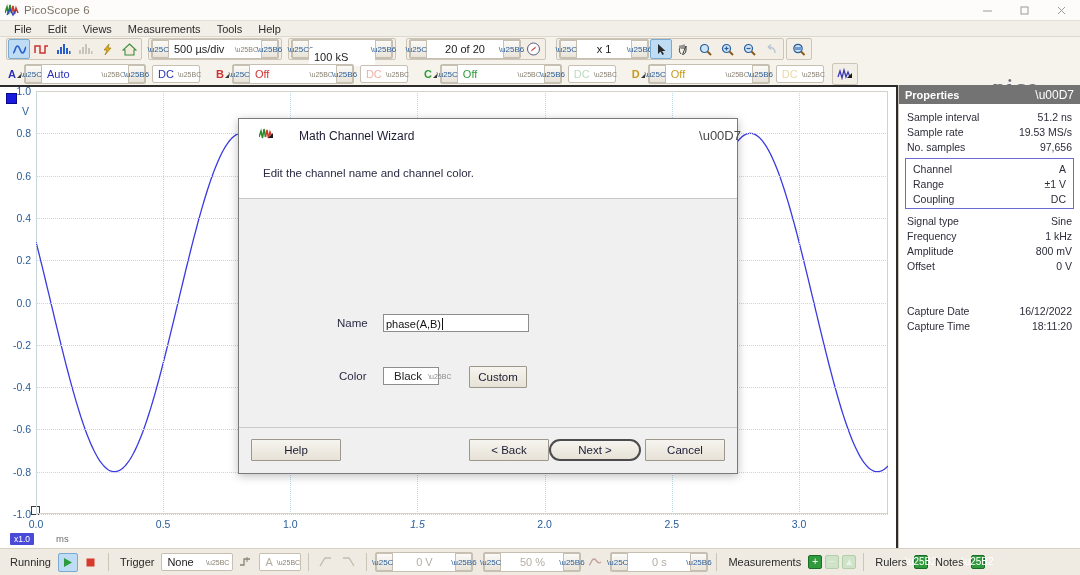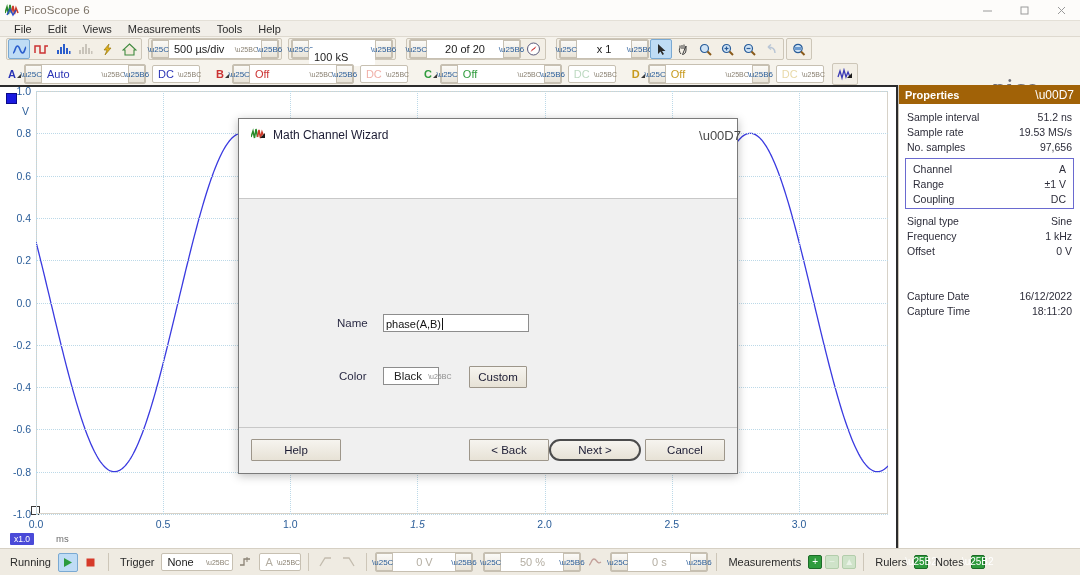--- a/index.html
+++ b/index.html
@@ -120,21 +120,21 @@
     position:absolute; left:31px; bottom:33px; width:9px; height:9px;
     background:#fff; border:1px solid #3a3a3a;
   }
 
   
   .props {
     position:absolute; left:898px; top:85px; width:182px; height:463px;
     background:#fff; border-left:1px solid #c9c3b7;
   }
   .props-hd {
-    height:19px; background:#a16207; color:#fff; display:flex; align-items:center;
+    height:19px; background:#737373; color:#fff; display:flex; align-items:center;
     justify-content:space-between; padding:0 6px; font-size:11px; font-weight:bold;
   }
   .props-hd .x { font-size:12px; font-weight:normal; }
   .prow { display:flex; justify-content:space-between; padding:1.5px 8px; font-size:10.5px; color:#2d2d3a; }
   .prow .pl { }
   .prow .pv { }
   .pbox { border:1px solid #6a6ad0; margin:4px 6px; padding:2px 0; }
   .pbox .prow { padding:1.5px 7px; }
   .pspace { height:30px; }
 
@@ -156,21 +156,21 @@
     display:flex; align-items:center; justify-content:center; color:#fff; font-size:10px; line-height:1;
   }
   .greenbtn.dim { background:#cfe3c9; border-color:#b3cdab; color:#eaf3e7; }
 
   
   .dialog {
     position:absolute; left:238px; top:118px; width:500px; height:356px;
     background:#f0f0f0; border:1px solid #7a7a7a; box-shadow:0 2px 9px rgba(0,0,0,.25); z-index:10;
   }
   .dlg-top { height:80px; background:#fff; border-bottom:1px solid #c8c8c8; position:relative; }
-  .dlg-title { position:absolute; left:12px; top:9px; display:flex; align-items:flex-start; gap:7px; }
+  .dlg-title { position:absolute; left:20px; top:9px; display:flex; align-items:center; gap:25px; }
   .dlg-title .t { font-size:12px; color:#1b1b33; }
   .dlg-close {
     position:absolute; right:6px; top:6px; width:22px; height:20px;
     display:flex; align-items:center; justify-content:center; color:#4a4a4a; font-size:13px;
   }
   .dlg-sub { position:absolute; left:24px; top:48px; font-size:11.5px; color:#2b2b45; }
   .dlg-body { position:relative; height:235px; }
   .f-label { position:absolute; font-size:11.5px; color:#2b2b45; }
   .f-input {
     position:absolute; background:#fff; border:1px solid #8d8d8d;
@@ -545,20 +545,24 @@
     <div id="props-signal">
         <div class="prow">
           <span class="pl">Signal type</span>
           <span class="pv">Sine</span>
         </div>
         <div class="prow">
           <span class="pl">Frequency</span>
           <span class="pv">1 kHz</span>
         </div>
         <div class="prow">
+          <span class="pl">Amplitude</span>
+          <span class="pv">800 mV</span>
+        </div>
+        <div class="prow">
           <span class="pl">Offset</span>
           <span class="pv">0 V</span>
         </div>
       </div>
     <div class="pspace"></div>
     <div id="props-capture">
         <div class="prow">
           <span class="pl">Capture Date</span>
           <span class="pv">16/12/2022</span>
         </div>
@@ -575,20 +579,21 @@
         <span>
           <svg width="15" height="13" viewBox="0 0 15 13">
             <polyline points="0,9 2,3 3.5,10 5,1 6.5,9" fill="none" stroke="#2a8a2a" stroke-width="1.5"></polyline>
             <polyline points="6.5,9 8,2 9.5,10 11,4 13,9" fill="none" stroke="#cc3b2a" stroke-width="1.5"></polyline>
             <path d="M9,10 L14,10 L14,5 Z" fill="#1b1b1b"></path>
           </svg>
         </span>
         <span class="t">Math Channel Wizard</span>
       </div>
       <div class="dlg-close">\u00D7</div>
+      <div class="dlg-sub">Edit the channel name and channel color.</div>
     </div>
 
     <div class="dlg-body">
       <div class="f-label" style="left:98px; top:118px;">Name</div>
       <div class="f-input" style="left:144px; top:115px; width:146px;"><span>phase(A,B)</span><span class="caret"></span></div>
 
       <div class="f-label" style="left:100px; top:171px;">Color</div>
       <div class="f-combo" style="left:144px; top:168px; width:56px;">
         <span class="sw" style="background: rgb(0, 0, 0);"></span>
         <span class="cname">Black</span>

